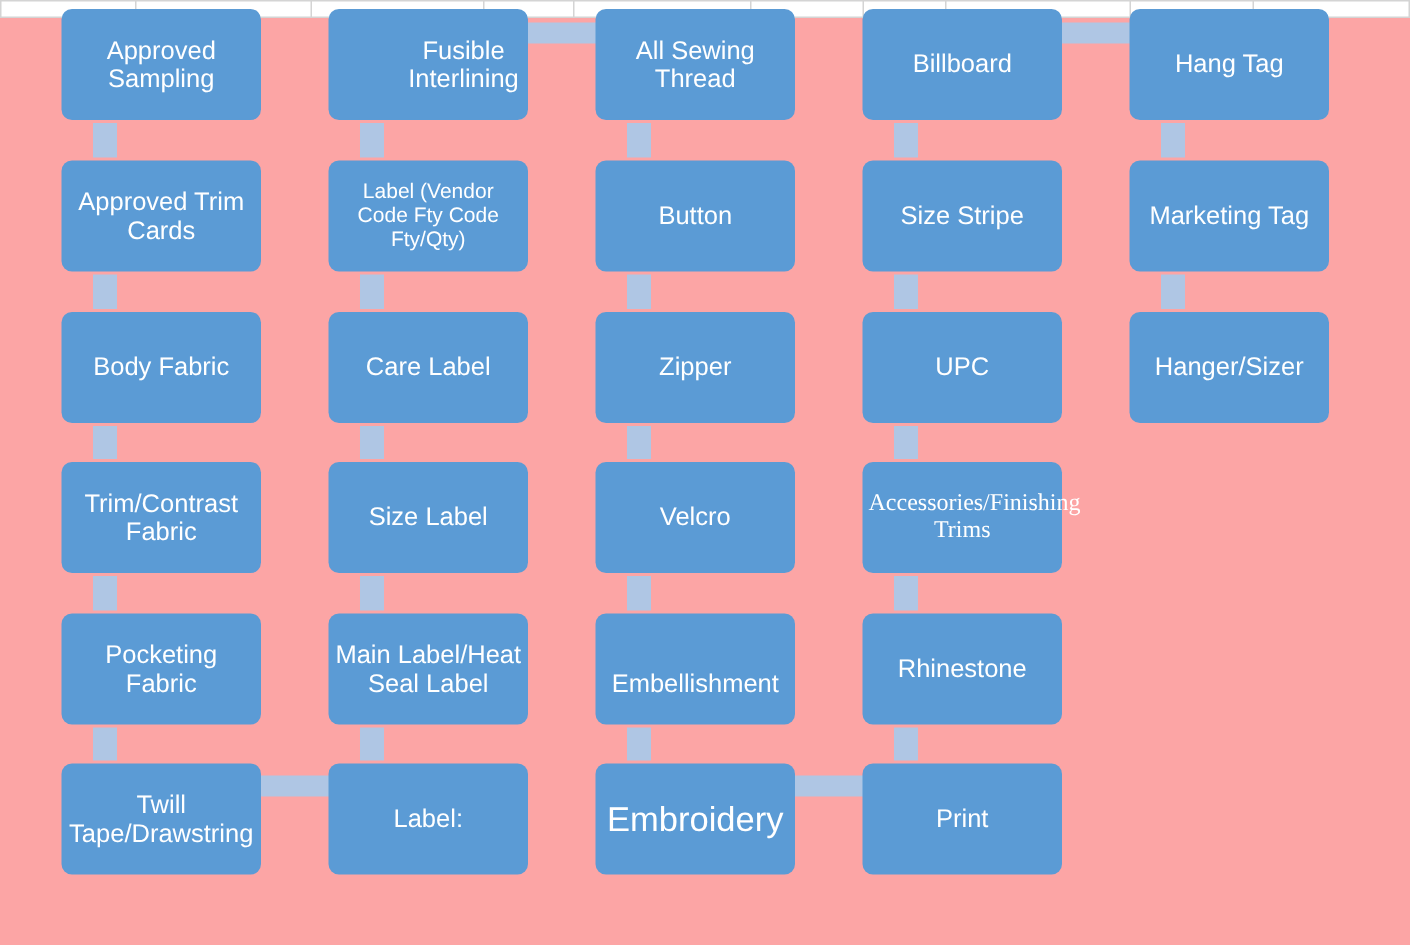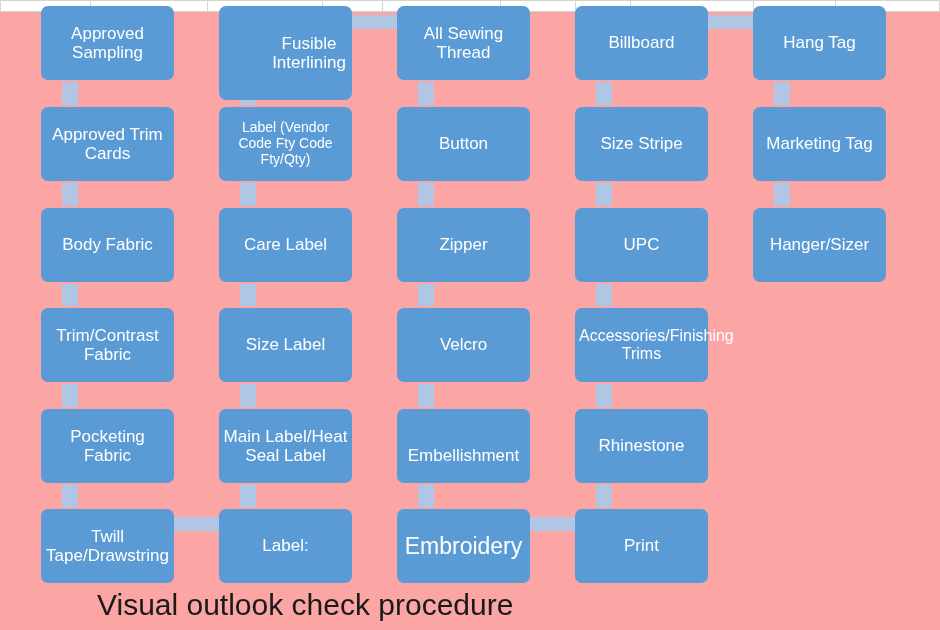--- a/index.html
+++ b/index.html
@@ -161,21 +161,21 @@
       </div>
       <div class="node" style="left: 41px; top: 308px; width: 133px; height: 74px;">
         <span class="label" style="font-size: 17px;">Trim/Contrast Fabric</span>
       </div>
       <div class="node" style="left: 41px; top: 409px; width: 133px; height: 74px;">
         <span class="label" style="font-size: 17px;">Pocketing Fabric</span>
       </div>
       <div class="node" style="left: 41px; top: 509px; width: 133px; height: 74px;">
         <span class="label" style="font-size: 17px;">Twill Tape/Drawstring</span>
       </div>
-      <div class="node" style="left: 219px; top: 6px; width: 133px; height: 94px; padding-left: 47px;">
+      <div class="node" style="left: 219px; top: 6px; width: 133px; height: 74px; padding-left: 47px;">
         <span class="label" style="font-size: 17px;">Fusible Interlining</span>
       </div>
       <div class="node overflow" style="left: 219px; top: 107px; width: 133px; height: 74px;">
         <span class="label" style="font-size: 14px;">Label (Vendor Code Fty Code Fty/Qty)</span>
       </div>
       <div class="node" style="left: 219px; top: 208px; width: 133px; height: 74px;">
         <span class="label" style="font-size: 17px;">Care Label</span>
       </div>
       <div class="node" style="left: 219px; top: 308px; width: 133px; height: 74px;">
         <span class="label" style="font-size: 17px;">Size Label</span>
@@ -207,34 +207,33 @@
       <div class="node" style="left: 575px; top: 6px; width: 133px; height: 74px;">
         <span class="label" style="font-size: 17px;">Billboard</span>
       </div>
       <div class="node" style="left: 575px; top: 107px; width: 133px; height: 74px;">
         <span class="label" style="font-size: 17px;">Size Stripe</span>
       </div>
       <div class="node" style="left: 575px; top: 208px; width: 133px; height: 74px;">
         <span class="label" style="font-size: 17px;">UPC</span>
       </div>
       <div class="node" style="left: 575px; top: 308px; width: 133px; height: 74px;">
-        <span class="label" style="font-size: 16px;">Accessories/Finishing Trims</span>
+        <span class="label" style="font-size: 16px; font-family: Liberation Serif, serif;">Accessories/Finishing Trims</span>
       </div>
       <div class="node" style="left: 575px; top: 409px; width: 133px; height: 74px;">
         <span class="label" style="font-size: 17px;">Rhinestone</span>
       </div>
       <div class="node" style="left: 575px; top: 509px; width: 133px; height: 74px;">
         <span class="label" style="font-size: 17px;">Print</span>
       </div>
       <div class="node" style="left: 753px; top: 6px; width: 133px; height: 74px;">
         <span class="label" style="font-size: 17px;">Hang Tag</span>
       </div>
       <div class="node" style="left: 753px; top: 107px; width: 133px; height: 74px;">
         <span class="label" style="font-size: 17px;">Marketing Tag</span>
       </div>
       <div class="node" style="left: 753px; top: 208px; width: 133px; height: 74px;">
         <span class="label" style="font-size: 17px;">Hanger/Sizer</span>
       </div>
     </div>
 
-  <div class="caption" style="left: 97px; top: 588px; font-size: 30px;">Visual outlook check procedure</div>
 
 </div>
 
 </body></html>

